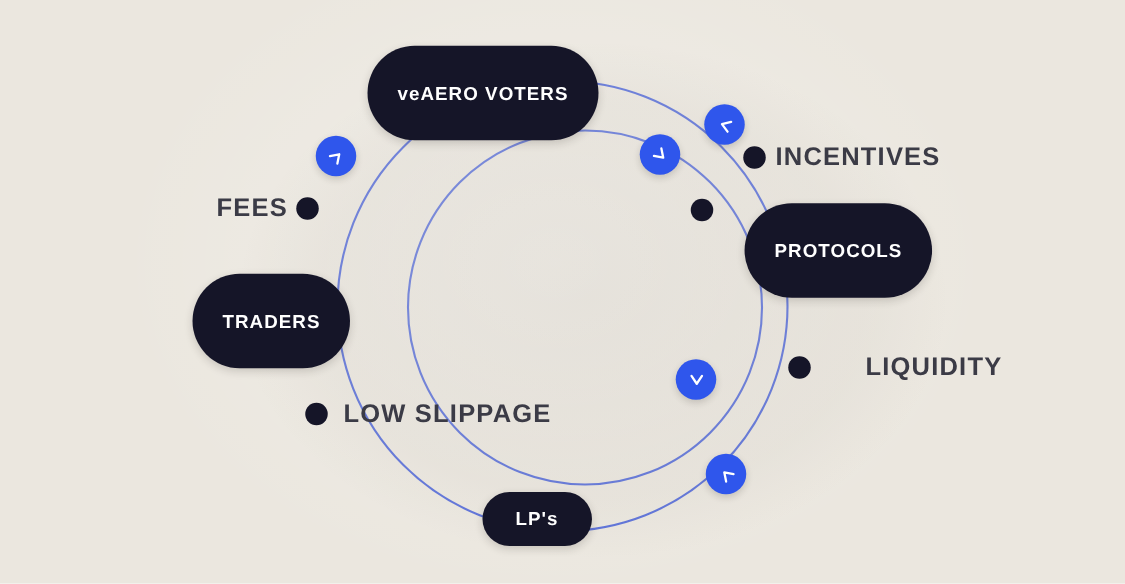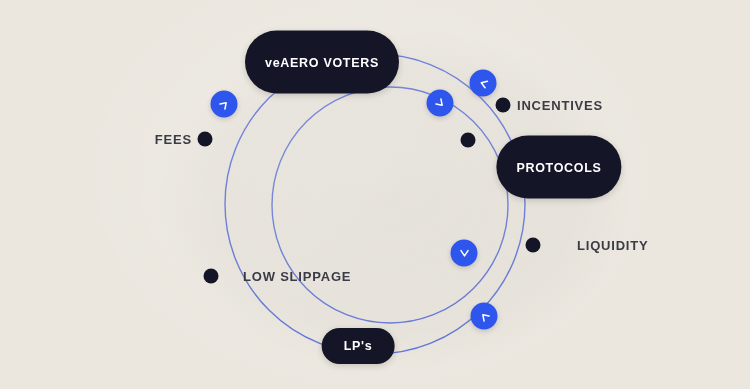--- a/index.html
+++ b/index.html
@@ -61,21 +61,21 @@
     position: absolute;
     width: 15px;
     height: 15px;
     border-radius: 50%;
     background: #151528;
     transform: translate(-50%, -50%);
     z-index: 5;
   }
   .node-label {
     position: absolute;
-    font-size: 13px;
+    font-size: 17px;
     font-weight: bold;
     letter-spacing: 0.8px;
     color: #3b3b46;
     white-space: nowrap;
     transform: translate(0, -50%);
     z-index: 5;
   }
   .node-label.right-align {
     transform: translate(-100%, -50%);
   }
@@ -110,21 +110,21 @@
 
   <div class="node-dot" style="left:205px; top:139px;"></div>
   <div class="node-dot" style="left:503px; top:105px;"></div>
   <div class="node-dot" style="left:468px; top:140px;"></div>
   <div class="node-dot" style="left:533px; top:245px;"></div>
   <div class="node-dot" style="left:211px; top:276px;"></div>
 
   <div class="node-label right-align" style="left:192px; top:139px;">FEES</div>
   <div class="node-label" style="left:517px; top:105px;">INCENTIVES</div>
   <div class="node-label" style="left:548px; top:245px;margin-left:29px;">LIQUIDITY</div>
-  <div class="node-label" style="left:243px; top:276px;">LOW SLIPPAGE</div>
+  <div class="node-label" style="left:229px; top:276px;">LOW SLIPPAGE</div>
 
   <div class="arrow-marker" style="left:224px; top:104px;">
     <svg viewBox="0 0 24 24" style="transform: rotate(45deg);">
       <path d="M6 17 L12 8 L18 17" fill="none" stroke="#ffffff" stroke-width="2.6" stroke-linecap="round" stroke-linejoin="round"></path>
     </svg>
   </div>
 
   <div class="arrow-marker" style="left:483px; top:83px;">
     <svg viewBox="0 0 24 24" style="transform: rotate(-70deg);">
       <path d="M6 17 L12 8 L18 17" fill="none" stroke="#ffffff" stroke-width="2.6" stroke-linecap="round" stroke-linejoin="round"></path>
@@ -154,14 +154,17 @@
   </div>
 
   <div class="pill small" style="left:358px; top:346px;">
     <span>LP's</span>
   </div>
 
   <div class="pill" style="left:559px; top:167px;">
     <span>PROTOCOLS</span>
   </div>
 
+  <div class="pill" style="left:181px; top:214px;">
+    <span>TRADERS</span>
+  </div>
 
 </div>
 
 </body></html>

